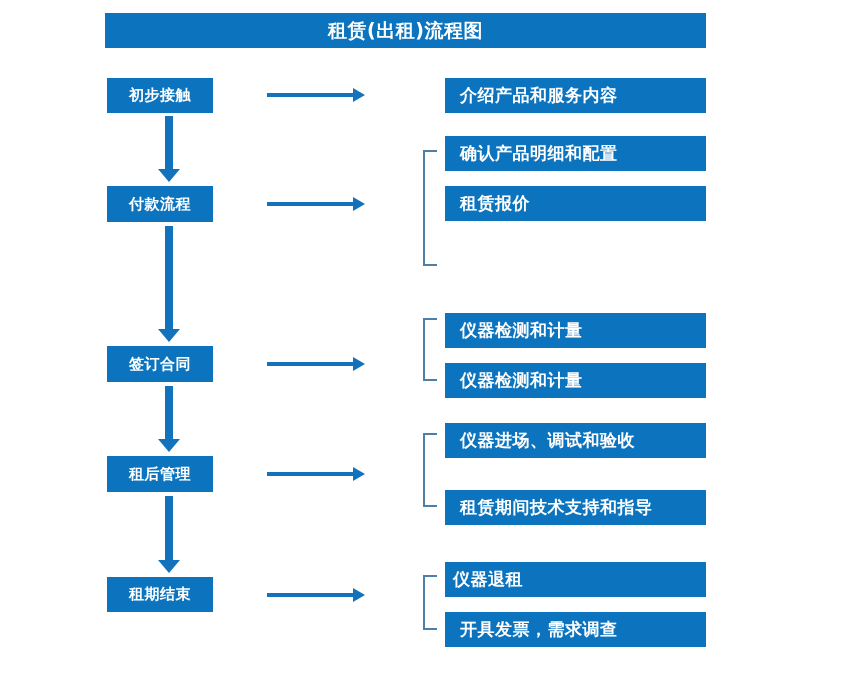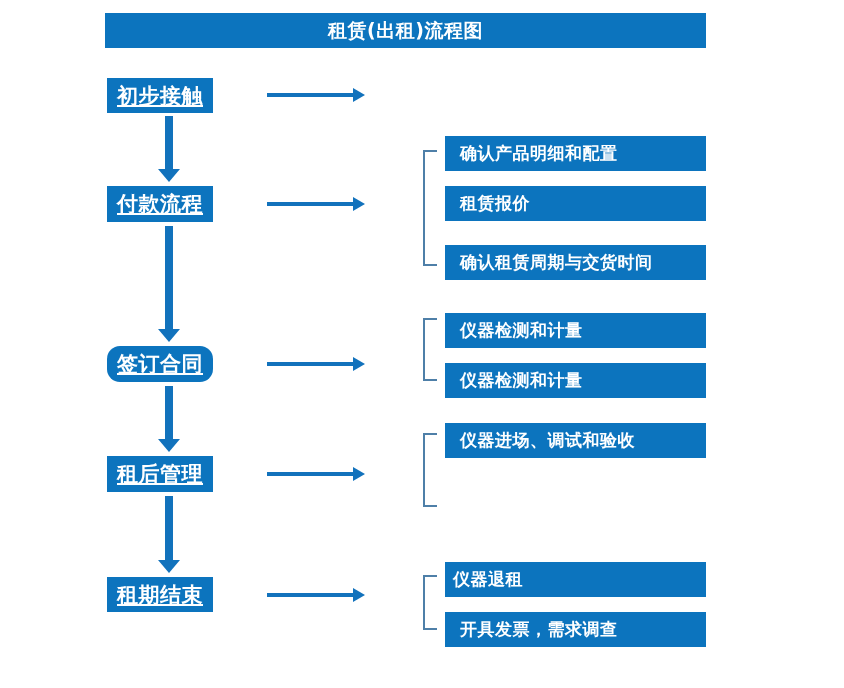--- a/index.html
+++ b/index.html
@@ -31,22 +31,21 @@
     box-sizing: border-box;
     letter-spacing: 0.5px;
     white-space: nowrap;
   }
   .title-bar {
     justify-content: center;
     font-size: 19px;
   }
   .stage-box {
     justify-content: center;
-    font-size: 21px;
-    text-decoration: underline;
+    font-size: 15px;
   }
   .detail-box {
     justify-content: flex-start;
     padding-left: 15px;
     font-size: 17px;
   }
   
   .h-arrow {
     position: absolute;
     height: 16px;
@@ -103,21 +102,21 @@
 <body>
 
 <div id="canvas">
 
   <div class="box title-bar" style="left:101px; top:13px; width:601px; height:35px;">租赁(出租)流程图</div>
 
   <div class="box stage-box" style="left:103px; top:78px; width:106px; height:35px;">初步接触</div>
 
   <div class="box stage-box" style="left:103px; top:186px; width:106px; height:36px;">付款流程</div>
 
-  <div class="box stage-box" style="left:103px; top:346px; width:106px; height:36px;border-radius:13px;">签订合同</div>
+  <div class="box stage-box" style="left:103px; top:346px; width:106px; height:36px;">签订合同</div>
 
   <div class="box stage-box" style="left:103px; top:456px; width:106px; height:36px;">租后管理</div>
 
   <div class="box stage-box" style="left:103px; top:577px; width:106px; height:35px;">租期结束</div>
 
   <div class="v-arrow" style="left:154px; top:116px; height:66px;">
     <div class="shaft" style="height:53px;"></div>
     <div class="head" style="top:53px;"></div>
   </div>
 
@@ -162,31 +161,32 @@
   </div>
 
   <div class="bracket" style="left:419px; top:150px; width:14px; height:116px;"></div>
 
   <div class="bracket" style="left:419px; top:318px; width:14px; height:63px;"></div>
 
   <div class="bracket" style="left:419px; top:433px; width:14px; height:74px;"></div>
 
   <div class="bracket" style="left:419px; top:575px; width:14px; height:55px;"></div>
 
+  <div class="box detail-box" style="left:441px; top:78px; width:261px; height:35px;">介绍产品和服务内容</div>
 
   <div class="box detail-box" style="left:441px; top:136px; width:261px; height:35px;">确认产品明细和配置</div>
 
   <div class="box detail-box" style="left:441px; top:186px; width:261px; height:35px;">租赁报价</div>
 
-  <div class="box detail-box" style="left:441px; top:245px; width:261px; height:35px;">确认租赁周期与交货时间</div>
 
   <div class="box detail-box" style="left:441px; top:313px; width:261px; height:35px;">仪器检测和计量</div>
 
   <div class="box detail-box" style="left:441px; top:363px; width:261px; height:35px;">仪器检测和计量</div>
 
   <div class="box detail-box" style="left:441px; top:423px; width:261px; height:35px;">仪器进场、调试和验收</div>
 
+  <div class="box detail-box" style="left:441px; top:490px; width:261px; height:35px;">租赁期间技术支持和指导</div>
 
   <div class="box detail-box" style="left:441px; top:562px; width:261px; height:35px;padding-left:8px;">仪器退租</div>
 
   <div class="box detail-box" style="left:441px; top:612px; width:261px; height:35px;">开具发票，需求调查</div>
 
 </div>
 
 </body></html>

